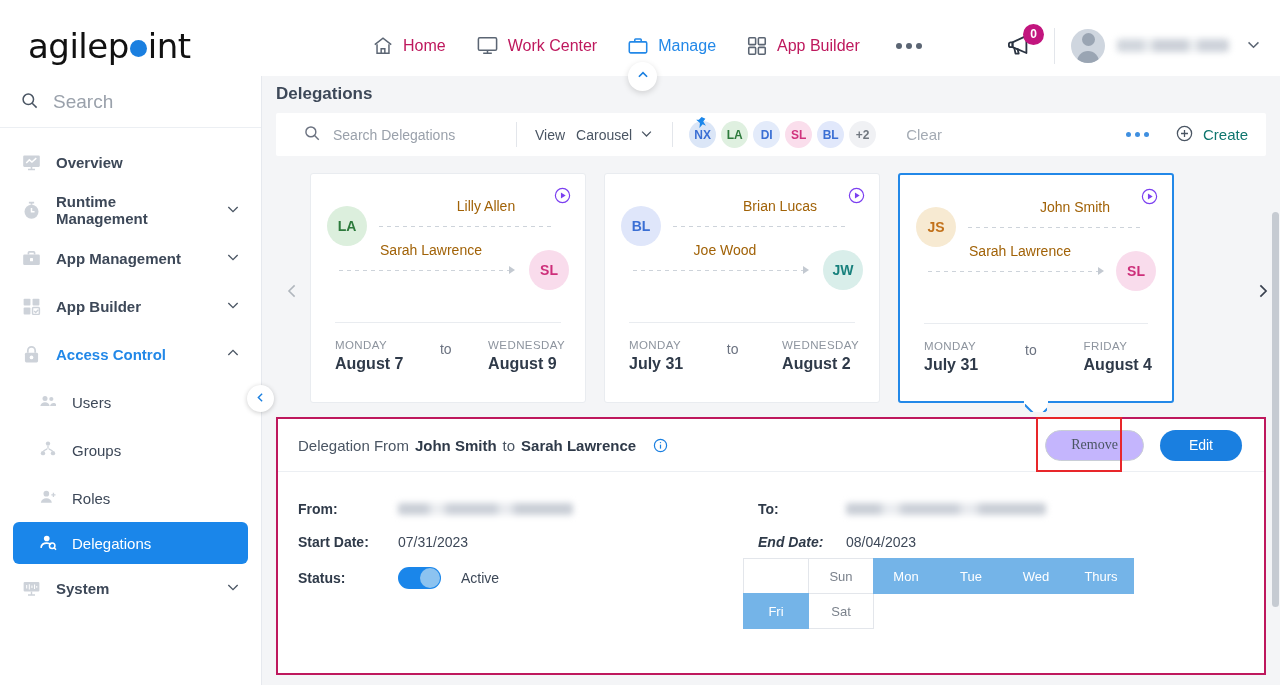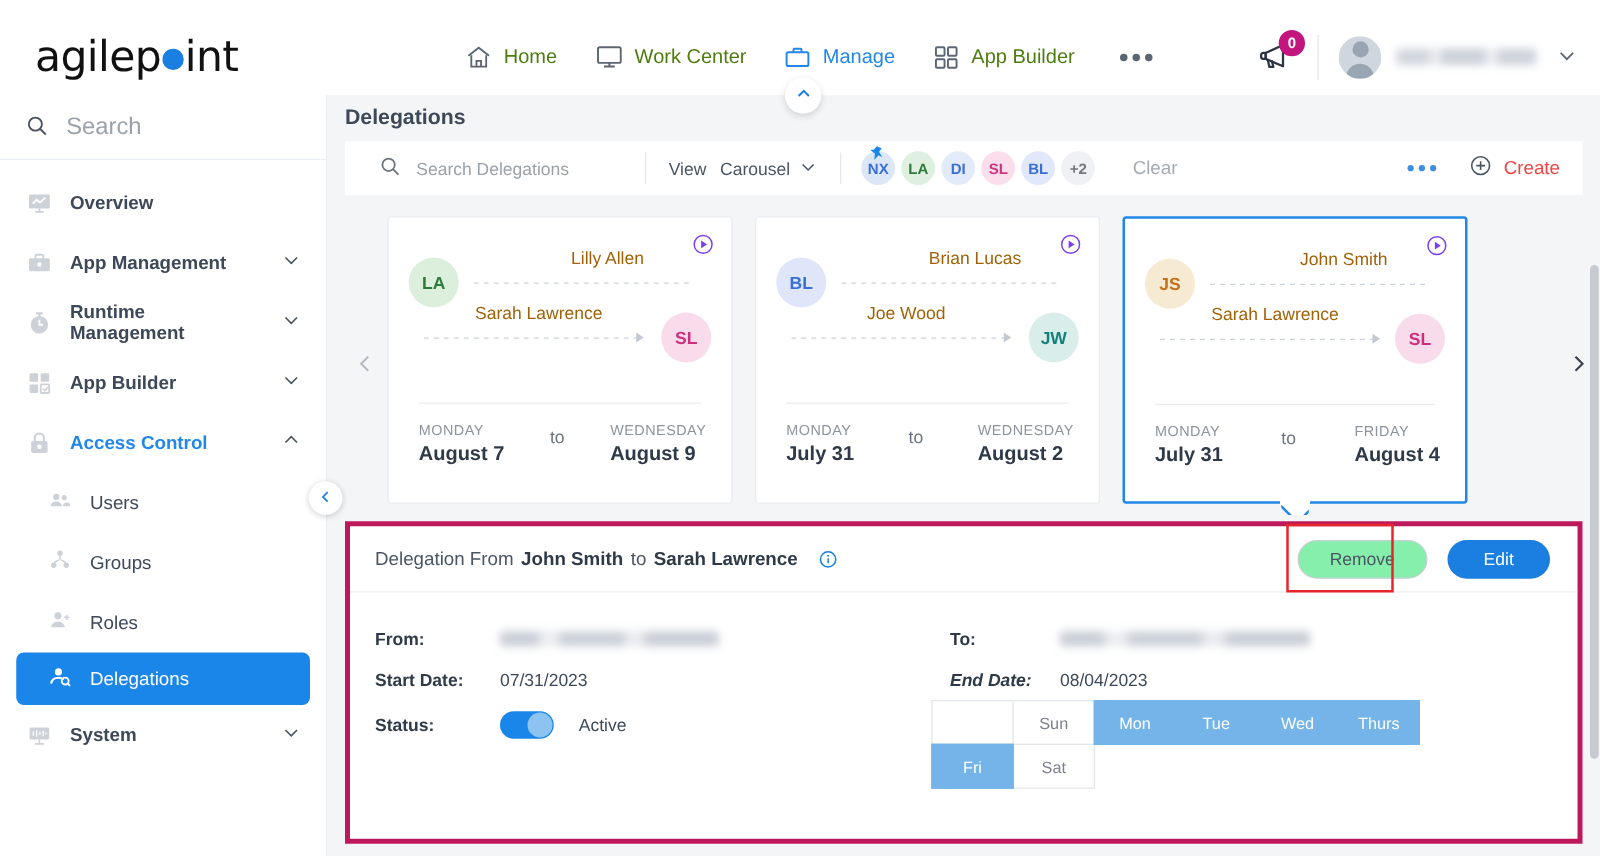--- a/index.html
+++ b/index.html
@@ -20,21 +20,21 @@
   }
   .logo-wrap { width:262px; padding-left:28px; display:flex; align-items:center; }
   .logo { font-size:34px; letter-spacing:-0.5px; color:#111; font-family:"DejaVu Sans", sans-serif; font-weight:400; position:relative; }
   .logo .dot {
     display:inline-block; width:17px; height:17px; border-radius:50%;
     background:#1a7fe0; vertical-align:baseline; position:relative; top:-1px;
     margin:0 1px;
   }
 
   .mainnav { display:flex; align-items:center; gap:30px; margin-left:110px; }
-  .navitem { display:flex; align-items:center; gap:9px; cursor:pointer; color:#4d7c0f; font-size:16px; }
+  .navitem { display:flex; align-items:center; gap:9px; cursor:pointer; color:#be185d; font-size:16px; }
   .navitem.active { color:#2288e8; }
   .navitem svg { display:block; }
   .nav-dots { display:flex; gap:4px; align-items:center; margin-left:6px; cursor:pointer;}
   .nav-dots i { width:6px; height:6px; background:#5b6573; border-radius:50%; display:block; }
 
   .topright { margin-left:auto; display:flex; align-items:center; padding-right:18px; gap:0; }
   .divider-v { width:1px; height:36px; background:#e3e6eb; margin:0 16px; }
   .bell-wrap { position:relative; width:34px; height:34px; cursor:pointer; }
   .badge {
     position:absolute; top:-5px; right:-6px; background:#c2157e; color:#fff;
@@ -115,21 +115,21 @@
     width:27px; height:27px; border-radius:50%; display:flex; align-items:center;
     justify-content:center; font-size:12px; font-weight:700; cursor:pointer;
   }
   .pin {
     position:absolute; margin-left:-4px; margin-top:-22px;
   }
   .tb-clear { color:#a4abb4; font-size:15px; padding-left:14px; cursor:pointer;}
   .tb-right { margin-left:auto; display:flex; align-items:center; gap:0; padding-right:18px;}
   .tb-dots { display:flex; gap:4px; padding:0 26px; cursor:pointer;}
   .tb-dots i { width:5px;height:5px;border-radius:50%;background:#3f8fe0;display:block;}
-  .tb-create { display:flex; align-items:center; gap:9px; color:#ef4444; font-size:15px; cursor:pointer;}
+  .tb-create { display:flex; align-items:center; gap:9px; color:#0f766e; font-size:15px; cursor:pointer;}
 
   
   .carousel { position:absolute; top:97px; left:14px; width:990px; height:234px; }
   .card {
     position:absolute; top:0; width:276px; height:230px; background:#fff;
     border:1px solid #e9ecf0; border-radius:3px;
   }
   .card.sel { border:2px solid #2288e8; box-shadow:0 0 0 0 #fff; }
   .card .play { position:absolute; right:13px; top:12px; cursor:pointer;}
   .card .rowA { position:absolute; top:26px; left:0; width:100%; height:56px;}
@@ -163,30 +163,30 @@
     transform-origin:50% 50%; top:-13px; left:0;
   }
   .notch-mask { position:absolute; bottom:-3px; left:50%; margin-left:-12px; width:24px; height:5px; background:#fff; z-index:3;}
   .car-arrow {
     position:absolute; top:50%; margin-top:-11px; cursor:pointer; user-select:none;
   }
 
   
   .detail {
     position:absolute; top:341px; left:14px; width:990px; height:258px;
-    background:#fff; border:4px solid #be185d;
+    background:#fff; border:2px solid #be185d;
   }
   .det-head { position:relative; height:53px; border-bottom:1px solid #eceff3; display:flex; align-items:center; padding:0 20px;}
   .det-title { font-size:15px; color:#4a5563; display:flex; align-items:center; gap:6px;}
   .det-title b { color:#2f3a49; font-weight:700; }
   .info-i { margin-left:10px; cursor:pointer; display:flex;}
   .det-actions { margin-left:auto; display:flex; align-items:center; gap:16px; padding-right:2px; position:relative;}
   .btn-remove {
-    border:1px solid #c9ced6; background:#86efac; border-radius:17px; height:31px; padding:0 25px;
-    color:#4a5563; font-size:14px; cursor:pointer; font-family:Liberation Sans, sans-serif;
+    border:1px solid #c9ced6; background:#c4b5fd; border-radius:17px; height:31px; padding:0 25px;
+    color:#4a5563; font-size:14px; cursor:pointer; font-family:Liberation Serif, serif;
   }
   .btn-edit {
     border:none; background:#1a7fe0; border-radius:17px; height:31px; padding:0 29px;
     color:#fff; font-size:14px; cursor:pointer; font-family:inherit;
   }
   .edit-highlight {
     position:absolute; border:2px solid #e8262a; left:-9px; top:-13px; width:86px; height:55px;
     pointer-events:none;
   }
 
@@ -323,42 +323,42 @@
             <path d="M6 12.5 9.5 9l3 2.5L17.5 7" stroke="#fff" stroke-width="1.7"></path>
             <path d="M12 17v3M8 20h8" stroke="#cdd2d9"></path>
           </svg>
       </span>
       <span class="lbl">Overview</span>
     </div>
 
     <div class="side-item">
       <span class="ic">
         <svg width="21" height="21" viewBox="0 0 24 24">
+            <circle cx="12" cy="13.5" r="8" fill="#cdd2d9"></circle>
+            <path d="M9 3h6M12 3v2.5" stroke="#cdd2d9" stroke-width="2" fill="none"></path>
+            <path d="M12 9v4.5h3.5" stroke="#fff" stroke-width="1.7" fill="none"></path>
+          </svg>
+      </span>
+      <span class="lbl">Runtime Management</span>
+      <span class="chev">
+        <svg width="16" height="16" viewBox="0 0 24 24" fill="none" stroke="#4a5563" stroke-width="2">
+            <path d="M5 9l7 7 7-7"></path>
+          </svg>
+      </span>
+    </div>
+
+    <div class="side-item">
+      <span class="ic">
+        <svg width="21" height="21" viewBox="0 0 24 24">
             <rect x="2.5" y="7.5" width="19" height="12" rx="1.4" fill="#cdd2d9"></rect>
             <path d="M8.5 7.5V5.4c0-.6.4-1 1-1h5c.6 0 1 .4 1 1v2.1" stroke="#cdd2d9" stroke-width="1.9" fill="none"></path>
             <rect x="10.3" y="11.5" width="3.4" height="3.6" rx=".6" fill="#fff"></rect>
           </svg>
       </span>
       <span class="lbl">App Management</span>
-      <span class="chev">
-        <svg width="16" height="16" viewBox="0 0 24 24" fill="none" stroke="#4a5563" stroke-width="2">
-            <path d="M5 9l7 7 7-7"></path>
-          </svg>
-      </span>
-    </div>
-
-    <div class="side-item">
-      <span class="ic">
-        <svg width="21" height="21" viewBox="0 0 24 24">
-            <circle cx="12" cy="13.5" r="8" fill="#cdd2d9"></circle>
-            <path d="M9 3h6M12 3v2.5" stroke="#cdd2d9" stroke-width="2" fill="none"></path>
-            <path d="M12 9v4.5h3.5" stroke="#fff" stroke-width="1.7" fill="none"></path>
-          </svg>
-      </span>
-      <span class="lbl">Runtime Management</span>
       <span class="chev">
         <svg width="16" height="16" viewBox="0 0 24 24" fill="none" stroke="#4a5563" stroke-width="2">
             <path d="M5 9l7 7 7-7"></path>
           </svg>
       </span>
     </div>
 
     <div class="side-item">
       <span class="ic">
         <svg width="21" height="21" viewBox="0 0 24 24">

